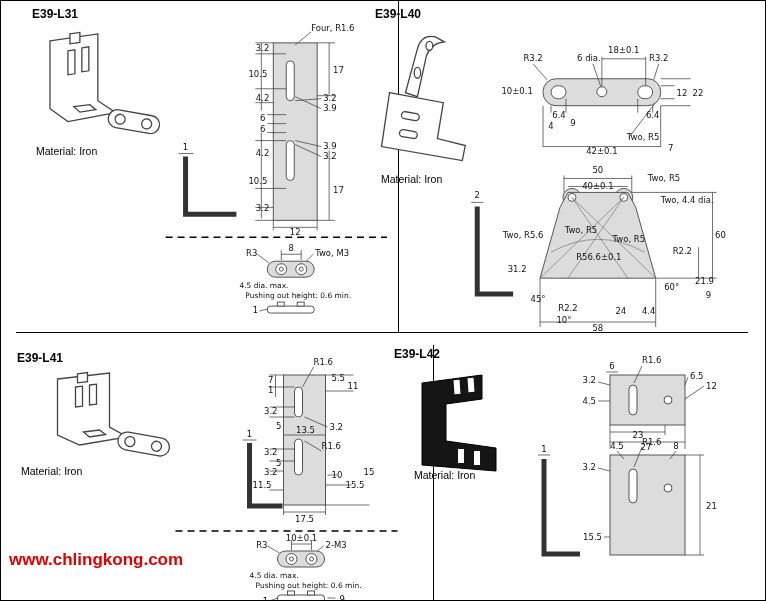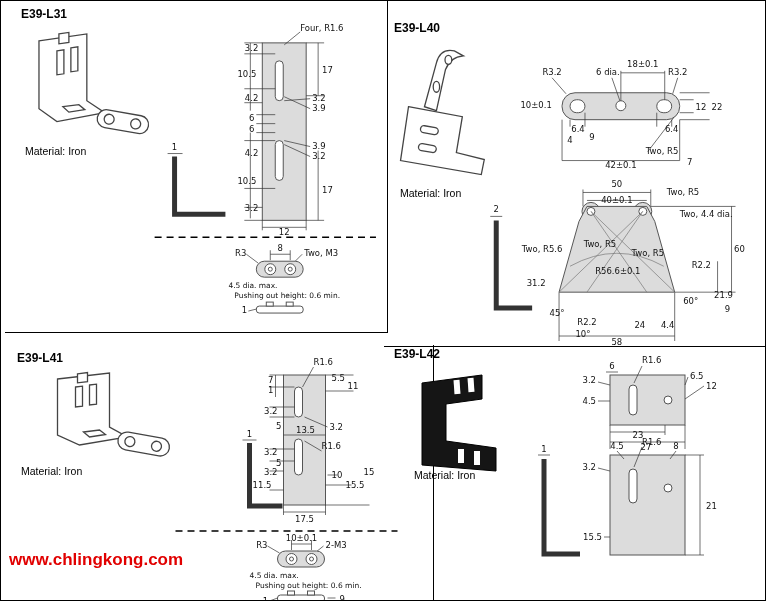--- a/index.html
+++ b/index.html
@@ -2,22 +2,22 @@
 <html><head>
 <meta charset="utf-8">
 <style>
   html,body{margin:0;padding:0;background:#888;}
   #page{
     position:relative;width:766px;height:601px;background:#fff;
     border:1px solid #000;box-sizing:border-box;overflow:hidden;
     font-family:"Liberation Sans",sans-serif;
   }
   .panel{position:absolute;box-sizing:border-box;}
-  #q1{left:4px;top:0;width:383px;height:332px;border-right:1px solid #000;border-bottom:1px solid #000;}
-  #q2{left:383px;top:0;width:383px;height:332px;border-bottom:1px solid #000;margin-top:14px;}
+  #q1{left:15px;top:0;width:383px;height:332px;border-right:1px solid #000;border-bottom:1px solid #000;}
+  #q2{left:364px;top:0;width:383px;height:332px;border-bottom:1px solid #000;}
   #q3{left:0;top:344px;width:433px;height:269px;border-right:1px solid #000;}
   #q4{left:383px;top:332px;width:383px;height:269px;margin-top:8px;}
   .panel-title{position:absolute;font-weight:bold;font-size:12px;color:#000;}
   .material{position:absolute;font-size:10.5px;color:#000;}
   .drawing{position:absolute;left:0;top:0;width:100%;height:100%;}
   .dim{font-family:"DejaVu Sans",sans-serif;font-size:8.5px;fill:#111;}
   .dim-sm{font-family:"DejaVu Sans",sans-serif;font-size:7.5px;fill:#111;}
   #watermark{position:absolute;left:8px;top:549px;color:#e10000;font-weight:bold;font-size:17px;font-family:"Liberation Sans",sans-serif;}
   .ill{fill:#fff;stroke:#444;stroke-width:1.3;}
   .plate{fill:#dcdcdc;stroke:#555;stroke-width:1;}

